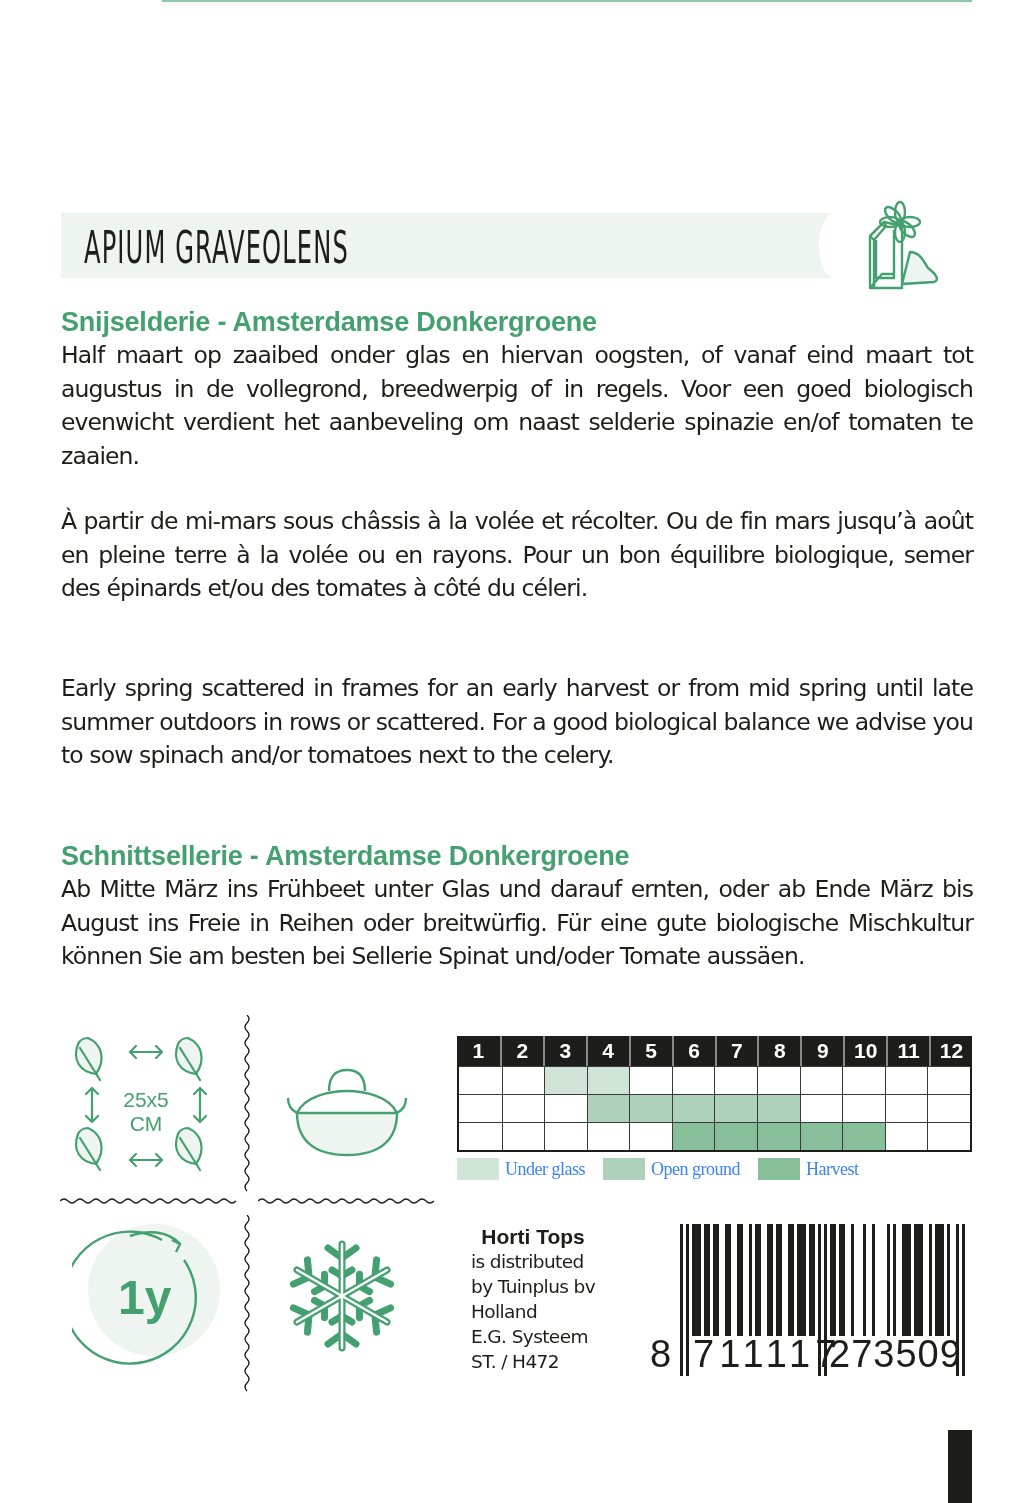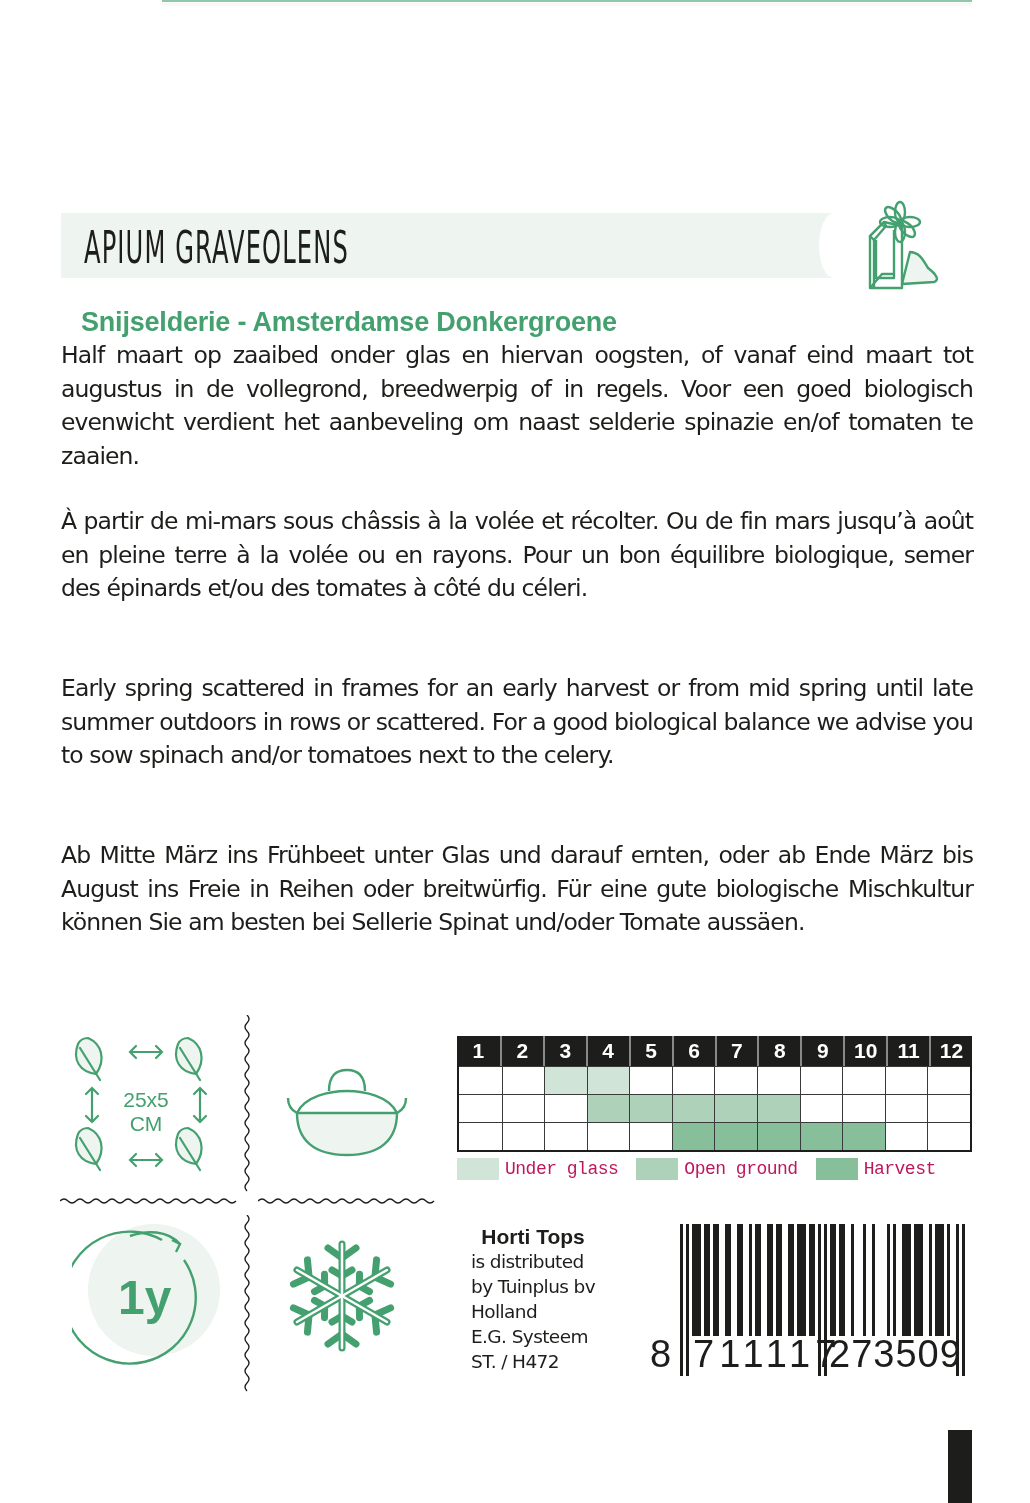--- a/index.html
+++ b/index.html
@@ -22,21 +22,21 @@
     position: absolute; left: 84px; top: 222px;
     font-family: "DejaVu Sans", sans-serif; font-size: 44px; font-weight: 400;
     letter-spacing: 2px; transform: scaleX(0.55); transform-origin: left top;
     color: #1d1d1b; white-space: nowrap;
   }
   .greenhouse-icon { position: absolute; left: 862px; top: 196px; width: 80px; height: 96px; }
 
   .section { position: absolute; left: 61px; width: 912px; }
   .section h2 {
     font-family: "Liberation Sans", sans-serif; font-weight: 700; font-size: 27px;
-    color: #44a06f; line-height: 34px; letter-spacing: -0.2px; white-space: nowrap; margin-left: 20px;
+    color: #44a06f; line-height: 34px; letter-spacing: -0.2px; white-space: nowrap;
   }
   .section p {
     font-family: "DejaVu Sans", sans-serif; font-size: 23.5px; line-height: 33.5px;
     color: #1d1d1b; text-align: justify; text-align-last: left;
     letter-spacing: -0.9px; word-spacing: 0px;
   }
 
   .wavy-v { position: absolute; width: 8px; }
   .wavy-h { position: absolute; height: 8px; }
 
@@ -51,21 +51,21 @@
   .cal-head div {
     color: #ffffff; font-family: "Liberation Sans", sans-serif; font-weight: 700; font-size: 21px;
     text-align: center; line-height: 30px; border-left: 2px solid #8a8a8a;
   }
   .cal-head div:first-child { border-left: none; }
   .cal-cell { height: 28px; border-left: 1.5px solid #3a3a3a; border-top: 1.5px solid #3a3a3a; background: #ffffff; }
   .cal-cell.c0 { border-left: none; }
   .cal-cell.glass { background: #d0e5d7; }
   .cal-cell.open { background: #aed1b9; }
   .cal-cell.harvest { background: #88bf9b; }
-  .cal-legend { display: flex; align-items: center; margin-top: 6px; font-family: Liberation Mono, monospace; font-size: 18px; color: #be185d; }
+  .cal-legend { display: flex; align-items: center; margin-top: 6px; font-family: Liberation Serif, serif; font-size: 18px; color: #3b82f6; }
   .legend-swatch { width: 42px; height: 22px; margin-right: 6px; }
   .legend-item { display: flex; align-items: center; margin-right: 18px; letter-spacing: -0.5px; }
 
   .distributor { position: absolute; left: 471px; top: 1224px; font-family: "DejaVu Sans", sans-serif; font-size: 18.5px; line-height: 25px; color: #1d1d1b; letter-spacing: -0.6px; }
   .distributor .brand { font-family: "Liberation Sans", sans-serif; font-weight: 700; font-size: 21px; letter-spacing: 0; text-align: center; }
 
   .barcode { position: absolute; left: 610px; top: 1222px; width: 365px; height: 160px; }
   .barcode-digits { position: absolute; top: 1334px; font-family: "Liberation Sans", sans-serif; font-size: 38px; color: #1d1d1b; line-height: 40px; }
 
   .black-tab { position: absolute; left: 948px; top: 1430px; width: 24px; height: 73px; background: #1d1d1b; }
@@ -100,20 +100,21 @@
   <h2>Snijselderie - Amsterdamse Donkergroene</h2>
   <p>Half maart op zaaibed onder glas en hiervan oogsten, of vanaf eind maart tot augustus in de vollegrond, breedwerpig of in regels. Voor een goed biologisch evenwicht verdient het aanbeveling om naast selderie spinazie en/of tomaten te zaaien.</p>
 </div>
 <div class="section" style="top:505px;">
   <p>À partir de mi-mars sous châssis à la volée et récolter. Ou de fin mars jusqu’à août en pleine terre à la volée ou en rayons. Pour un bon équilibre biologique, semer des épinards et/ou des tomates à côté du céleri.</p>
 </div>
 <div class="section" style="top:672px;">
   <p>Early spring scattered in frames for an early harvest or from mid spring until late summer outdoors in rows or scattered. For a good biological balance we advise you to sow spinach and/or tomatoes next to the celery.</p>
 </div>
 <div class="section" style="top:839px;">
+  <h2>Schnittsellerie - Amsterdamse Donkergroene</h2>
   <p>Ab Mitte März ins Frühbeet unter Glas und darauf ernten, oder ab Ende März bis August ins Freie in Reihen oder breitwürfig. Für eine gute biologische Mischkultur können Sie am besten bei Sellerie Spinat und/oder Tomate aussäen.</p>
 </div>
 
 <svg class="wavy-v" style="left:243px; top:1015px; height:178px;" viewBox="0 0 8 178" preserveAspectRatio="none">
   <path d="M4 0 q4 4 0 8 q-4 4 0 8 q4 4 0 8 q-4 4 0 8 q4 4 0 8 q-4 4 0 8 q4 4 0 8 q-4 4 0 8 q4 4 0 8 q-4 4 0 8 q4 4 0 8 q-4 4 0 8 q4 4 0 8 q-4 4 0 8 q4 4 0 8 q-4 4 0 8 q4 4 0 8 q-4 4 0 8 q4 4 0 8 q-4 4 0 8 q4 4 0 8 q-4 4 0 8" stroke="#1d1d1b" stroke-width="1.3" fill="none"></path>
 </svg>
 <svg class="wavy-v" style="left:243px; top:1215px; height:178px;" viewBox="0 0 8 178" preserveAspectRatio="none">
   <path d="M4 0 q4 4 0 8 q-4 4 0 8 q4 4 0 8 q-4 4 0 8 q4 4 0 8 q-4 4 0 8 q4 4 0 8 q-4 4 0 8 q4 4 0 8 q-4 4 0 8 q4 4 0 8 q-4 4 0 8 q4 4 0 8 q-4 4 0 8 q4 4 0 8 q-4 4 0 8 q4 4 0 8 q-4 4 0 8 q4 4 0 8 q-4 4 0 8 q4 4 0 8 q-4 4 0 8" stroke="#1d1d1b" stroke-width="1.3" fill="none"></path>
 </svg>
 <svg class="wavy-h" style="left:60px; top:1197px; width:178px;" viewBox="0 0 178 8" preserveAspectRatio="none">

